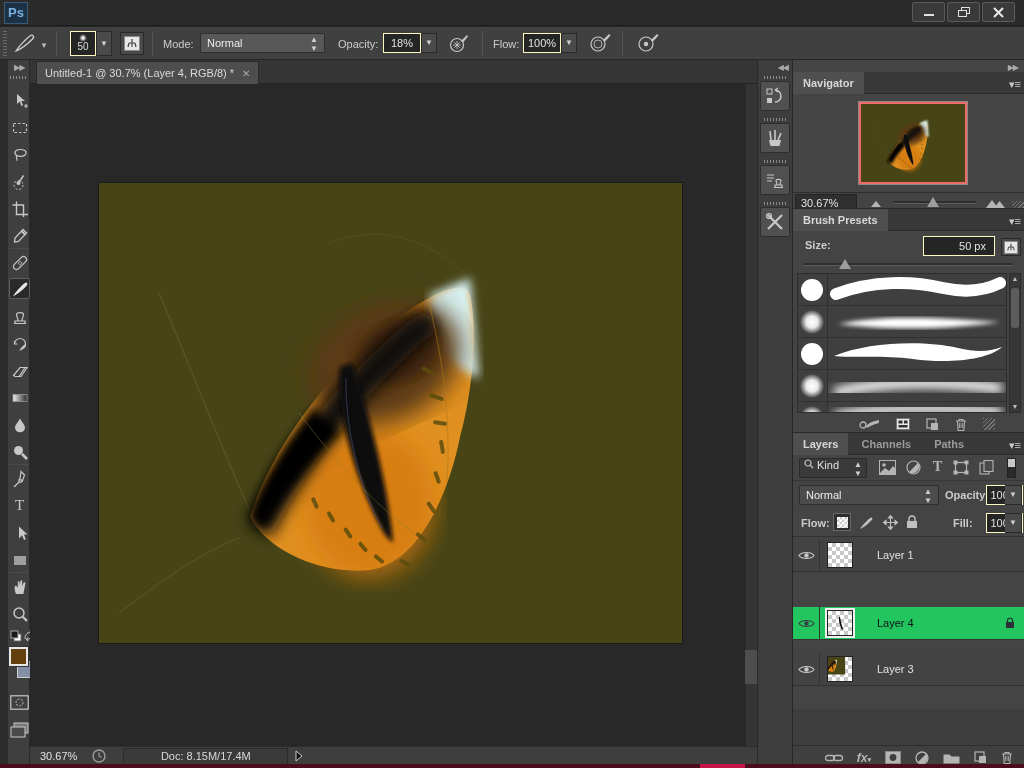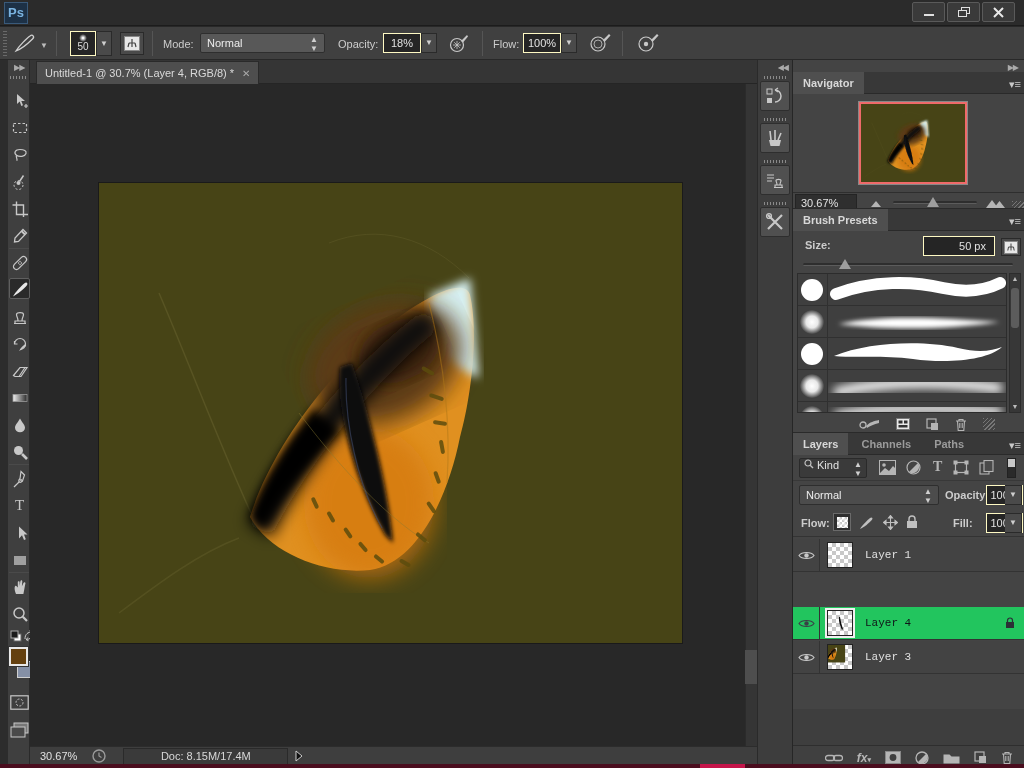--- a/index.html
+++ b/index.html
@@ -82,21 +82,21 @@
   .lockbtn { width:18px; height:18px; display:flex; align-items:center; justify-content:center; }
   .layer-row { position:absolute; left:0; width:232px; height:33px; border-bottom:1px solid #333; background:#434343;
     display:flex; align-items:center; }
   .layer-selected { background:#22c55e; }
   .eye-cell { width:27px; height:33px; border-right:1px solid #333; display:flex; align-items:center; justify-content:center; }
   .thumb { width:26px; height:26px; margin-left:7px; border:1px solid #222; }
   .checker { background-color:#fff;
     background-image:linear-gradient(45deg,#c8c8c8 25%,transparent 25%,transparent 75%,#c8c8c8 75%),
                      linear-gradient(45deg,#c8c8c8 25%,transparent 25%,transparent 75%,#c8c8c8 75%);
     background-size:8px 8px; background-position:0 0,4px 4px; }
-  .layer-name { margin-left:12px; color:#e0e0e0;font-family:Liberation Mono, monospace; }
+  .layer-name { margin-left:24px; color:#e0e0e0; }
   .layer-selected .layer-name { color:#101418; }
   .row-lock { position:absolute; right:10px; }
 </style>
 </head>
 <body>
 
 <svg width="0" height="0" style="position:absolute">
   <defs>
     <filter id="b2">
         <feGaussianBlur stdDeviation="2"></feGaussianBlur>
@@ -646,21 +646,21 @@
         <svg width="24" height="24">
             <path d="M11,6 C10.5,10 12,15 14,19 L15,18 C13.5,14 12.5,9 12,6 Z" fill="#0a0a0a"></path>
           </svg>
       </div>
       <span class="layer-name">Layer 4</span>
       <svg class="row-lock" width="10" height="12">
           <rect x="1" y="5" width="8" height="6" fill="#2b2f36"></rect>
           <path d="M2.5,5 V3.5 a2.5,2.5 0 0 1 5,0 V5" fill="none" stroke="#2b2f36" stroke-width="1.2"></path>
         </svg>
     </div>
-    <div class="layer-row" style="top:208px">
+    <div class="layer-row" style="top:220px">
       <div class="eye-cell">
         <svg width="17" height="11">
             <path d="M1,5.5 C4,1.5 13,1.5 16,5.5 C13,9.5 4,9.5 1,5.5 Z" fill="none" stroke="#c8c8c8" stroke-width="1.2"></path>
             <circle cx="8.5" cy="5.5" r="2.2" fill="#c8c8c8"></circle>
           </svg>
       </div>
       <div class="thumb checker">
         <svg width="24" height="24" viewBox="100 60 360 360">
             <use href="#eyeArt"></use>
           </svg>

